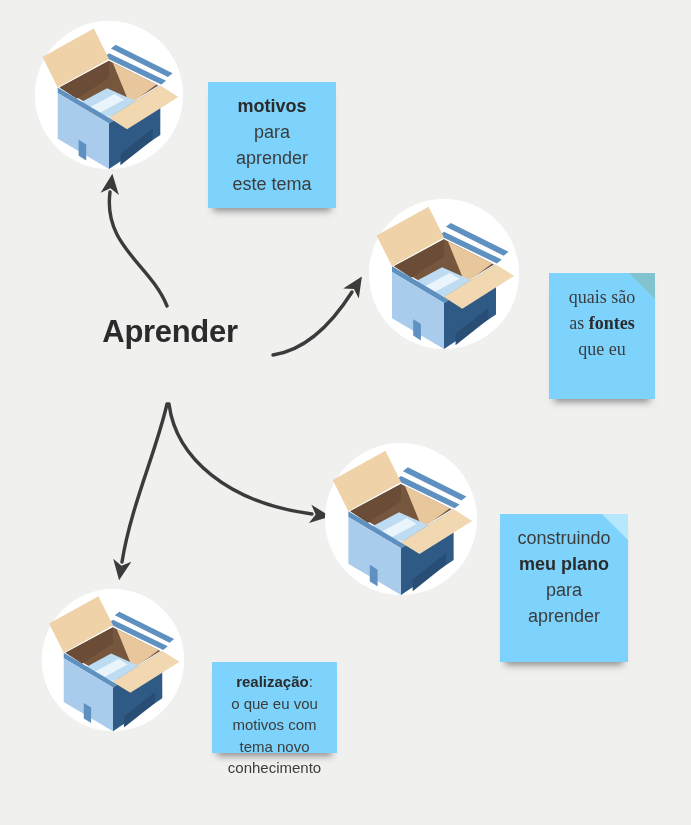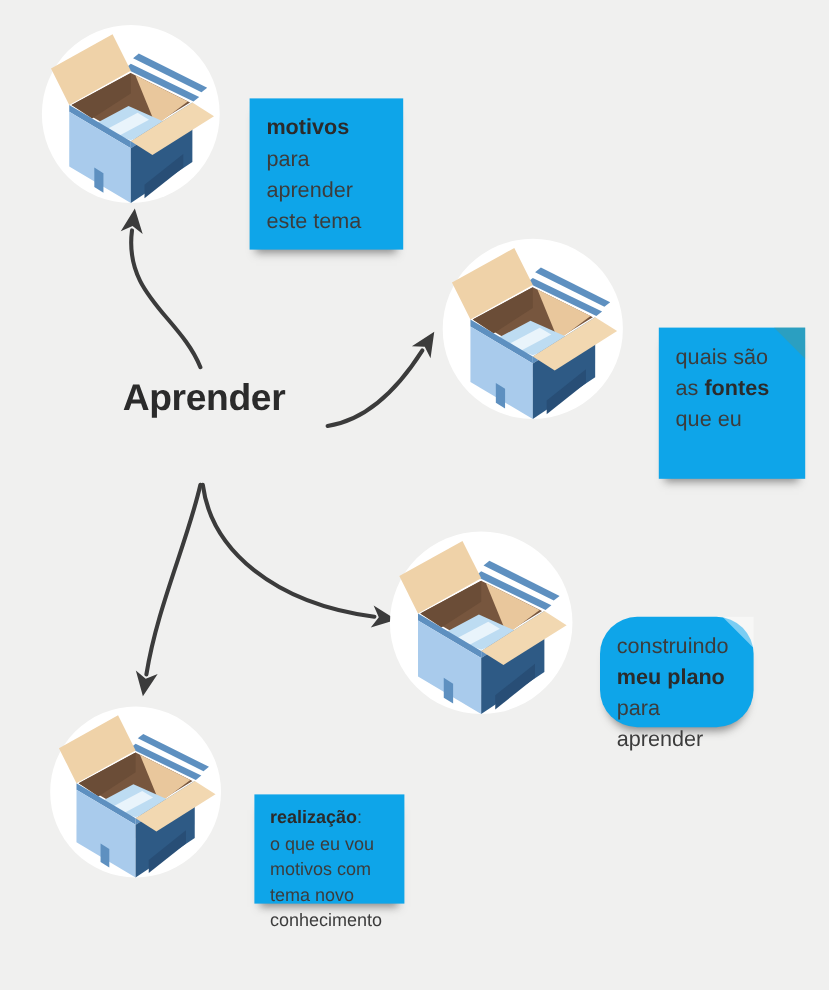--- a/index.html
+++ b/index.html
@@ -19,29 +19,30 @@
   }
   
   .node{position:absolute;}
   .node svg{display:block;width:100%;height:100%;}
   .node-1{left:33px;top:19px;width:152px;height:152px;}
   .node-2{left:367px;top:197px;width:154px;height:154px;}
   .node-3{left:323px;top:441px;width:156px;height:156px;}
   .node-4{left:40px;top:587px;width:146px;height:146px;}
   
   .note{
-    position:absolute;background:#0ea5e9;color:#3c3c3c;
+    position:absolute;background:#7dd3fc;color:#3c3c3c;
     font-size:18px;line-height:26px;
     padding:11px 14px;box-sizing:border-box;
     box-shadow:0 8px 7px -5px rgba(60,60,60,0.55);
+    text-align:center;
   }
   .note .b{font-weight:700;color:#2b2b2b;}
   .note-1{left:208px;top:82px;width:128px;height:126px;}
-  .note-2{left:549px;top:273px;width:122px;height:126px;}
-  .note-3{left:500px;top:514px;width:128px;height:92px;border-radius:31px;}
+  .note-2{left:549px;top:273px;width:106px;height:126px;font-family:Liberation Serif, serif;}
+  .note-3{left:500px;top:514px;width:128px;height:148px;}
   .note-4{left:212px;top:662px;width:125px;height:91px;
     font-size:15px;line-height:21.5px;padding:9px 13px;}
   .fold-dark::after,.fold-light::after{
     content:"";position:absolute;top:0;right:0;width:0;height:0;
     border-left:26px solid transparent;
   }
   .fold-dark::after{border-top:26px solid rgba(150,140,50,0.22);}
   .fold-light::after{border-top:26px solid rgba(255,255,255,0.45);}
   .line{white-space:pre;}
 </style>

